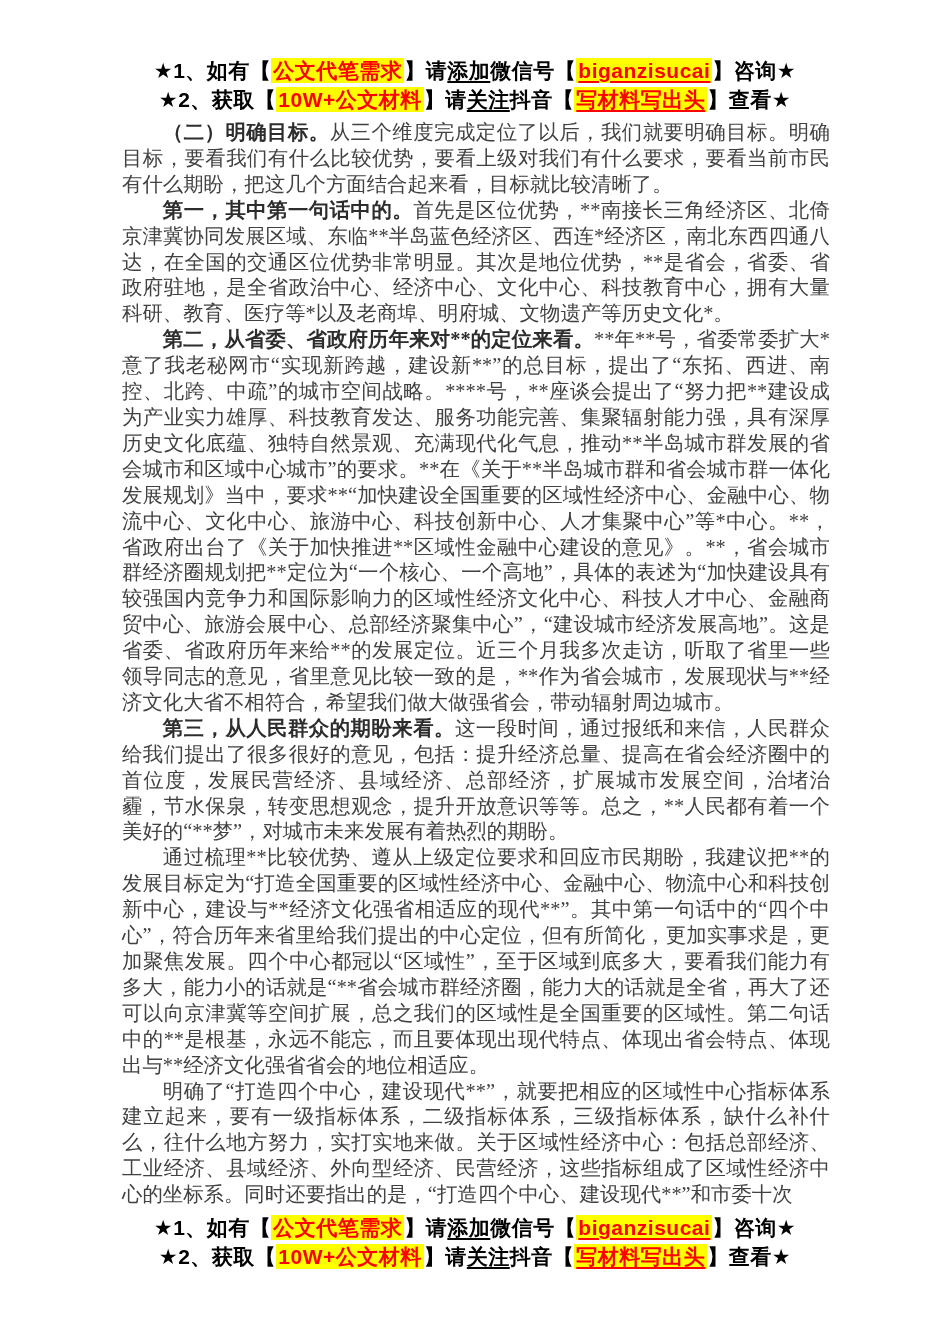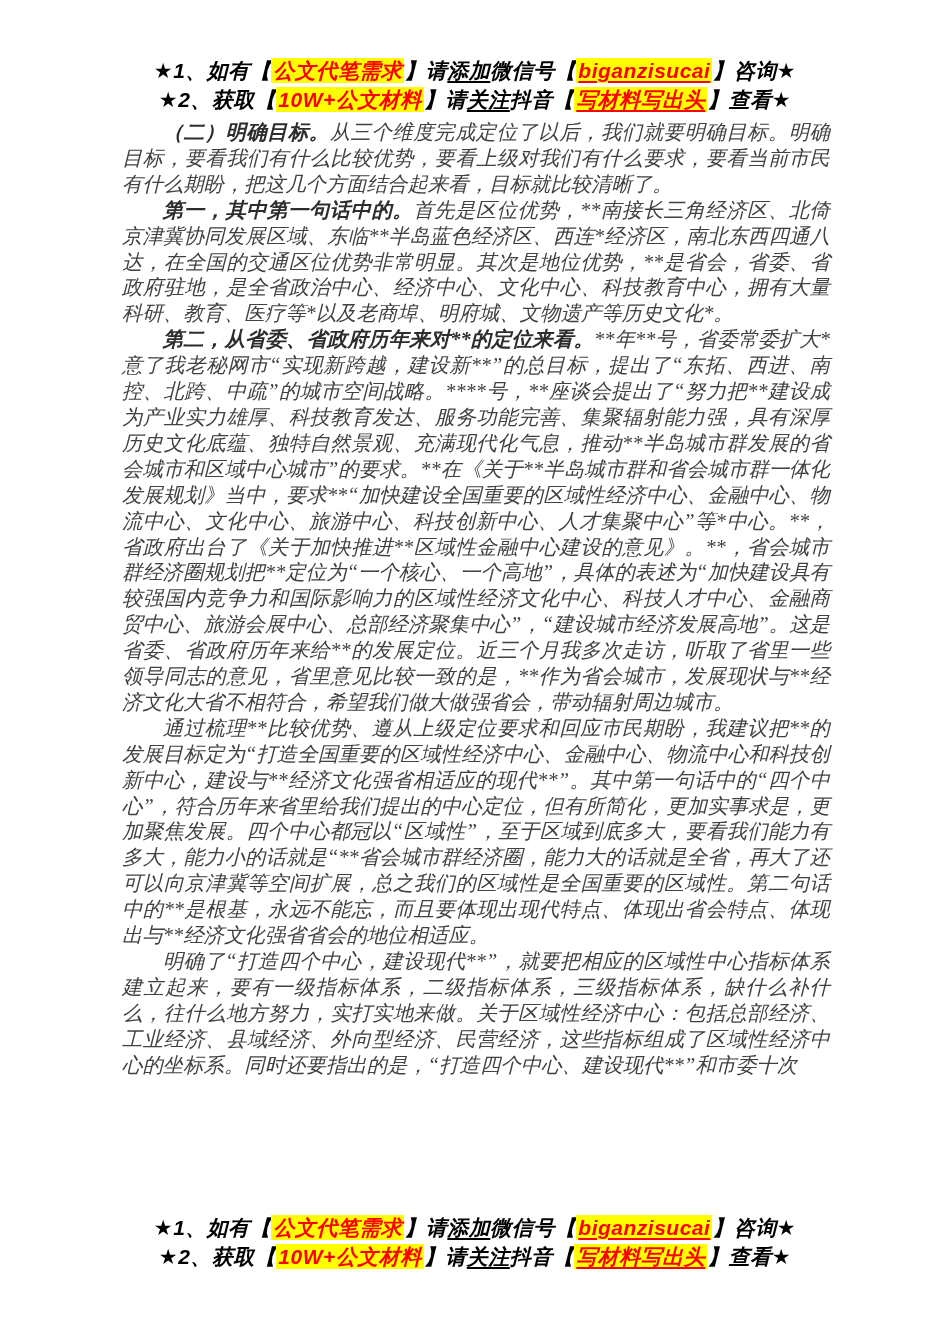--- a/index.html
+++ b/index.html
@@ -2,21 +2,20 @@
 <html style="--page-bg: #ffffff; --banner-fg: #000000; --body-fg: #414141; --hl-bg: #ffff00; --hl-fg: #ff0000;"><head>
 <meta charset="utf-8">
 <style>
   html,body{margin:0;padding:0;background:#ffffff;}
   .page{
     position:relative;
     width:950px;height:1344px;
     background:var(--page-bg,#ffffff);
     overflow:hidden;
     font-family:"Liberation Serif","DejaVu Serif",serif;
-    font-style:italic;
   }
   .banner{
     position:absolute;left:0;width:100%;
     text-align:center;
     font-family:"Liberation Sans","DejaVu Sans",sans-serif;
     font-weight:bold;
     font-size:21px;
     line-height:29px;
     color:var(--banner-fg,#000000);
     letter-spacing:0.5px;
@@ -53,20 +52,21 @@
 
 <div class="page">
   <div class="banner banner-top">
       <div class="banner-line"><span class="seg">★1、如有【</span><span class="seg hl">公文代笔需求</span><span class="seg">】请</span><span class="seg ul">添加</span><span class="seg">微信号【</span><span class="seg hl ul">biganzisucai</span><span class="seg">】咨询★</span></div>
       <div class="banner-line"><span class="seg">★2、获取【</span><span class="seg hl">10W+公文材料</span><span class="seg">】请</span><span class="seg ul">关注</span><span class="seg">抖音【</span><span class="seg hl ul">写材料写出头</span><span class="seg">】查看★</span></div>
     </div>
   <div class="content">
       <p><b>（二）明确目标。</b>从三个维度完成定位了以后，我们就要明确目标。明确目标，要看我们有什么比较优势，要看上级对我们有什么要求，要看当前市民有什么期盼，把这几个方面结合起来看，目标就比较清晰了。</p>
       <p><b>第一，其中第一句话中的。</b>首先是区位优势，**南接长三角经济区、北倚京津冀协同发展区域、东临**半岛蓝色经济区、西连*经济区，南北东西四通八达，在全国的交通区位优势非常明显。其次是地位优势，**是省会，省委、省政府驻地，是全省政治中心、经济中心、文化中心、科技教育中心，拥有大量科研、教育、医疗等*以及老商埠、明府城、文物遗产等历史文化*。</p>
       <p><b>第二，从省委、省政府历年来对**的定位来看。</b>**年**号，省委常委扩大*意了我老秘网市“实现新跨越，建设新**”的总目标，提出了“东拓、西进、南控、北跨、中疏”的城市空间战略。****号，**座谈会提出了“努力把**建设成为产业实力雄厚、科技教育发达、服务功能完善、集聚辐射能力强，具有深厚历史文化底蕴、独特自然景观、充满现代化气息，推动**半岛城市群发展的省会城市和区域中心城市”的要求。**在《关于**半岛城市群和省会城市群一体化发展规划》当中，要求**“加快建设全国重要的区域性经济中心、金融中心、物流中心、文化中心、旅游中心、科技创新中心、人才集聚中心”等*中心。**，省政府出台了《关于加快推进**区域性金融中心建设的意见》。**，省会城市群经济圈规划把**定位为“一个核心、一个高地”，具体的表述为“加快建设具有较强国内竞争力和国际影响力的区域性经济文化中心、科技人才中心、金融商贸中心、旅游会展中心、总部经济聚集中心”，“建设城市经济发展高地”。这是省委、省政府历年来给**的发展定位。近三个月我多次走访，听取了省里一些领导同志的意见，省里意见比较一致的是，**作为省会城市，发展现状与**经济文化大省不相符合，希望我们做大做强省会，带动辐射周边城市。</p>
+      <p><b>第三，从人民群众的期盼来看。</b>这一段时间，通过报纸和来信，人民群众给我们提出了很多很好的意见，包括：提升经济总量、提高在省会经济圈中的首位度，发展民营经济、县域经济、总部经济，扩展城市发展空间，治堵治霾，节水保泉，转变思想观念，提升开放意识等等。总之，**人民都有着一个美好的“**梦”，对城市未来发展有着热烈的期盼。</p>
       <p>通过梳理**比较优势、遵从上级定位要求和回应市民期盼，我建议把**的发展目标定为“打造全国重要的区域性经济中心、金融中心、物流中心和科技创新中心，建设与**经济文化强省相适应的现代**”。其中第一句话中的“四个中心”，符合历年来省里给我们提出的中心定位，但有所简化，更加实事求是，更加聚焦发展。四个中心都冠以“区域性”，至于区域到底多大，要看我们能力有多大，能力小的话就是“**省会城市群经济圈，能力大的话就是全省，再大了还可以向京津冀等空间扩展，总之我们的区域性是全国重要的区域性。第二句话中的**是根基，永远不能忘，而且要体现出现代特点、体现出省会特点、体现出与**经济文化强省省会的地位相适应。</p>
       <p>明确了“打造四个中心，建设现代**”，就要把相应的区域性中心指标体系建立起来，要有一级指标体系，二级指标体系，三级指标体系，缺什么补什么，往什么地方努力，实打实地来做。关于区域性经济中心：包括总部经济、工业经济、县域经济、外向型经济、民营经济，这些指标组成了区域性经济中心的坐标系。同时还要指出的是，“打造四个中心、建设现代**”和市委十次</p>
     </div>
   <div class="banner banner-bottom">
       <div class="banner-line"><span class="seg">★1、如有【</span><span class="seg hl">公文代笔需求</span><span class="seg">】请</span><span class="seg ul">添加</span><span class="seg">微信号【</span><span class="seg hl ul">biganzisucai</span><span class="seg">】咨询★</span></div>
       <div class="banner-line"><span class="seg">★2、获取【</span><span class="seg hl">10W+公文材料</span><span class="seg">】请</span><span class="seg ul">关注</span><span class="seg">抖音【</span><span class="seg hl ul">写材料写出头</span><span class="seg">】查看★</span></div>
     </div>
 </div>
 
 </body></html>

